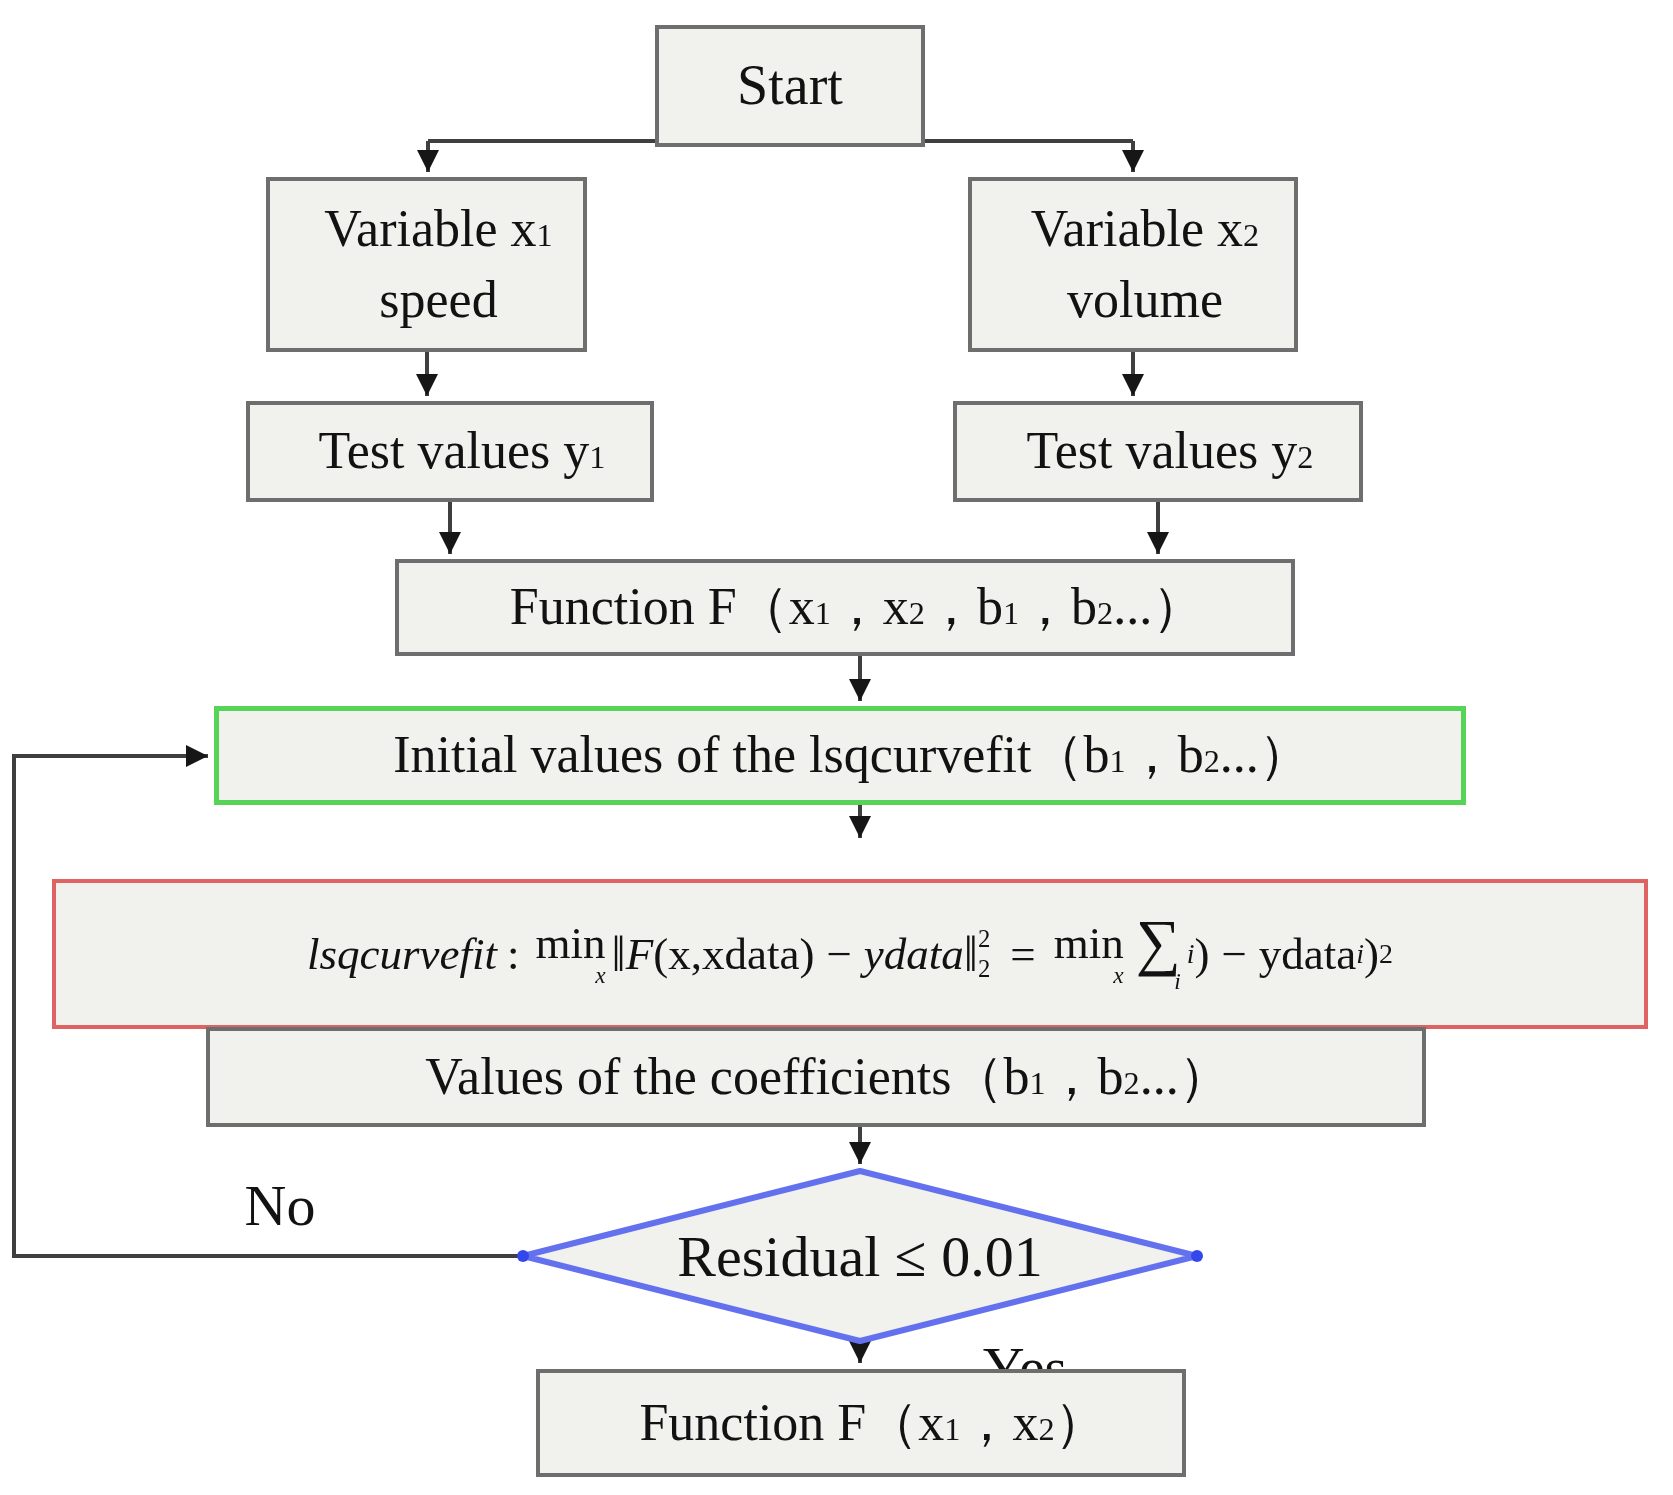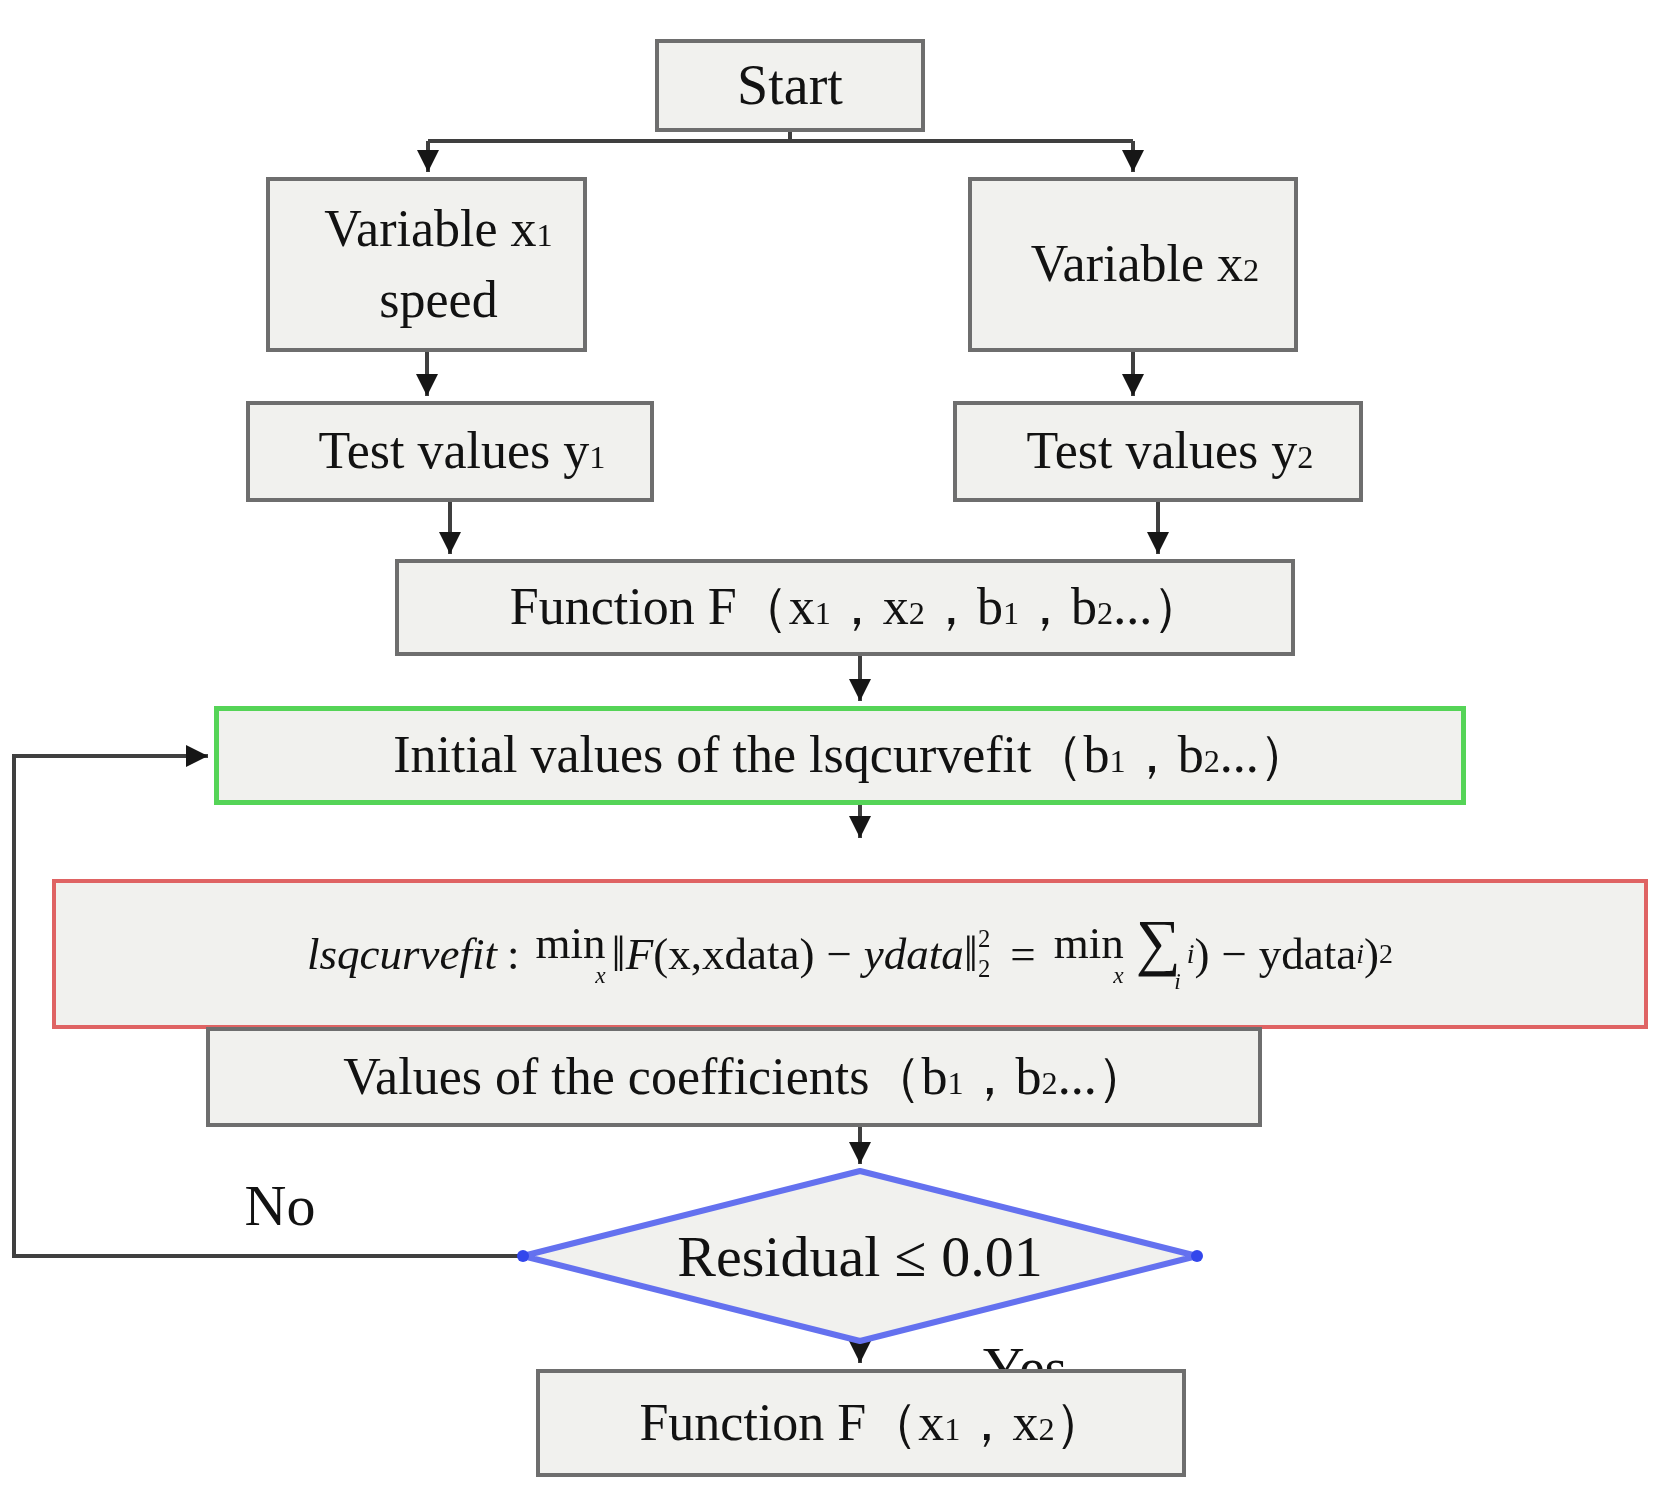--- a/index.html
+++ b/index.html
@@ -70,38 +70,41 @@
     <path d="M860 805 L860 838" marker-end="url(#arrow)"></path>
     <path d="M860 993 L860 1022" marker-end="url(#arrow)"></path>
     <path d="M860 1127 L860 1164" marker-end="url(#arrow)"></path>
     <path d="M860 1341 L860 1363" marker-end="url(#arrow)"></path>
     <path d="M523 1256 L14 1256 L14 756 L208 756" marker-end="url(#arrow)"></path>
     <polygon class="diamond" points="860,1171 1197,1256 860,1341 523,1256"></polygon>
     <circle class="vdot" cx="523" cy="1256" r="6"></circle>
     <circle class="vdot" cx="1197" cy="1256" r="6"></circle>
   </svg>
 
-  <div class="node fs-start" style="left:655px;top:39px;width:270px;height:93px;">
+  <div class="node fs-start" style="left:655px;top:25px;width:270px;height:122px;">
     <span>Start</span>
   </div>
 
   <div class="node fs-node" style="left:266px;top:177px;width:321px;height:175px;">
     <div class="row">
       <span>Variable x</span>
         <sub>1</sub>
     </div>
     <div class="row">
       <span>speed</span>
     </div>
   </div>
 
   <div class="node fs-node" style="left:968px;top:177px;width:330px;height:175px;">
     <div class="row">
       <span>Variable x</span>
         <sub>2</sub>
+    </div>
+    <div class="row">
+      <span>volume</span>
     </div>
   </div>
 
   <div class="node fs-node" style="left:246px;top:401px;width:408px;height:101px;">
     <div class="row">
       <span>Test values y</span>
         <sub>1</sub>
     </div>
   </div>
 
@@ -164,21 +167,21 @@
       </span>
       <sub class="it">i</sub>
     <span>)</span>
     <span class="sp">−</span>
     <span>ydata</span>
       <sub class="it">i</sub>
     <span>)</span>
       <sup>2</sup>
   </div>
 
-  <div class="node fs-node" style="left:206px;top:1027px;width:1056px;height:100px;">
+  <div class="node fs-node" style="left:206px;top:1027px;width:1220px;height:100px;">
     <div class="row">
       <span>Values of the coefficients（b</span>
         <sub>1</sub>
         <span>，b</span>
         <sub>2</sub>
         <span>...）</span>
     </div>
   </div>
 
   <div class="floating fs-decision" style="left:560px;top:1196px;width:600px;height:120px;">

